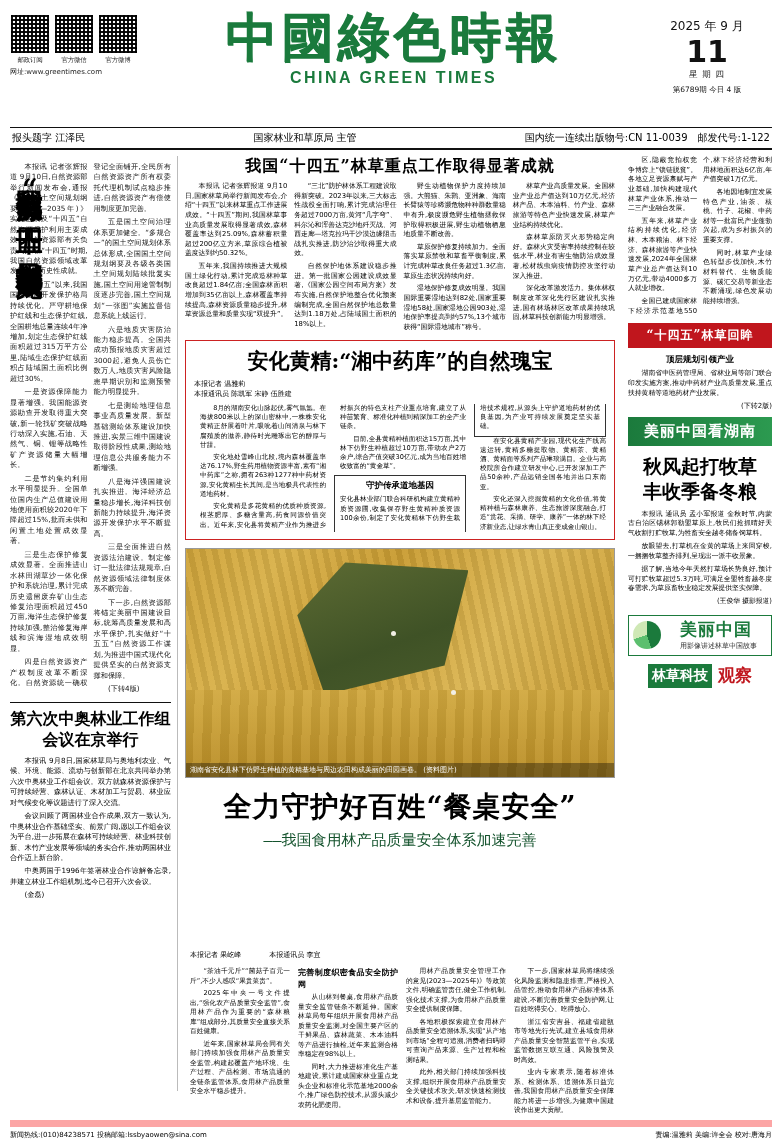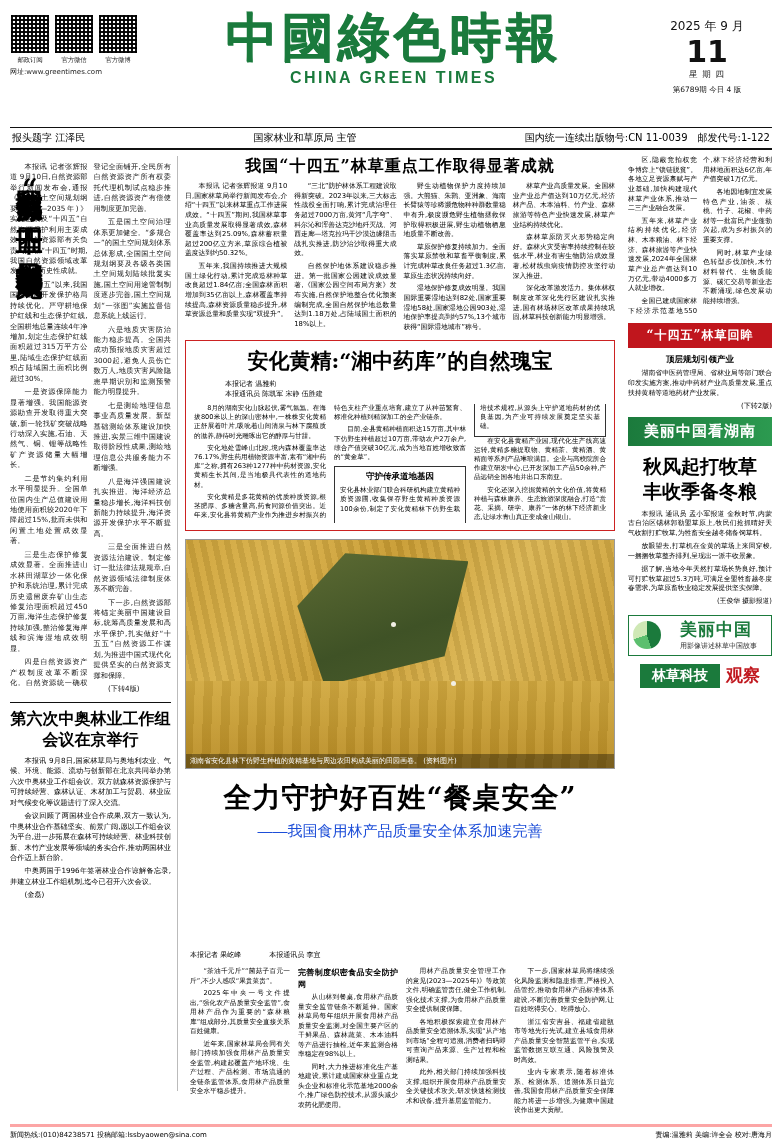--- a/index.html
+++ b/index.html
@@ -83,23 +83,23 @@
   }
   .cols4 { columns:4; column-gap:7px; font-size:6.8px; line-height:1.42; text-align:justify; }
   .cols4 p { margin:0 0 3px 0; text-indent:2em; }
 
   
   .feature-box { border:1.5px solid #c22; margin-top:7px; padding:6px 8px 7px; }
   .feature-title {
     font-family:"DejaVu Serif","Liberation Serif",serif;
     font-weight:bold; font-size:21px; text-align:center; line-height:1.3; margin-bottom:5px;
   }
-  .feature-cred { font-size:7px; text-align:left; line-height:1.5;margin-left:31px; }
+  .feature-cred { font-size:7px; text-align:left; line-height:1.5; }
   .feature-cols { columns:3; column-gap:8px; font-size:6.6px; line-height:1.4; text-align:justify; margin-top:4px; }
-  .feature-cols p { margin:0 0 3px 0; text-indent:2em; }
+  .feature-cols p { margin:0 0 3px 6px; text-indent:2em; }
   .inset-box { border:1px solid #333; padding:4px 5px; margin-top:4px; font-size:6.6px; line-height:1.4; }
   .inset-box .ttl { font-weight:bold; font-size:8.5px; text-align:center; display:block; margin-bottom:3px; }
 
   
   .photo { margin-top:8px; height:230px; position:relative; overflow:hidden; border:1px solid #999; }
   .photo .field {
     position:absolute; inset:0;
     background:
       linear-gradient(115deg, #cfa43a 0%, #d9b14a 18%, #c99c32 40%, #dcb653 65%, #c79a30 100%);
   }
@@ -120,22 +120,22 @@
   .photo .dot { position:absolute; width:5px; height:5px; background:#f2efe6; border-radius:50%; }
   .photo .cap { position:absolute; left:0; right:0; bottom:0; font-size:7px; color:#fff;
      background:rgba(0,0,0,0.35); padding:2px 4px; }
 
   
   .bottom-head {
     font-family:"DejaVu Serif","Liberation Serif",serif;
     font-weight:bold; font-size:28px; text-align:center; letter-spacing:1px; margin-top:10px;
   }
   .bottom-sub {
-    font-family:Liberation Sans, sans-serif;
-    font-size:15px; text-align:center; margin-top:5px; color:#1d4ed8;
+    font-family:Liberation Mono, monospace;
+    font-size:15px; text-align:center; margin-top:5px; color:#14532d;
   }
 
   
   .r-cols { columns:2; column-gap:6px; font-size:6.8px; line-height:1.42; text-align:justify; }
   .r-cols p { margin:0 0 3px 0; text-indent:2em; }
   .red-banner {
     background:#c0161d; color:#fff; font-weight:bold; font-size:12px;
     text-align:center; padding:4px 0; margin:7px 0 6px; letter-spacing:1px;
     font-family:"DejaVu Serif","Liberation Serif",serif;
   }
@@ -148,33 +148,33 @@
     font-family:"DejaVu Serif","Liberation Serif",serif;
     font-weight:bold; font-size:19px; text-align:center; line-height:1.3; margin:8px 0 6px;
   }
   .brand-box { border:1px solid #1b7a3c; margin-top:8px; padding:4px; display:flex; align-items:center; gap:19px; }
   .brand-logo { width:28px; height:28px; border-radius:50%;
      background:conic-gradient(#1b7a3c 0 45%, #5cbf6e 45% 70%, #cfe8b5 70% 100%); flex:none; }
   .brand-text .bt1 { font-family:"DejaVu Serif","Liberation Serif",serif; font-weight:bold;
      font-size:17px; color:#1b7a3c; letter-spacing:1px; line-height:1.1; }
   .brand-text .bt2 { font-size:7px; color:#333; margin-top:2px; }
   .kcgc { display:flex; align-items:center; justify-content:center; gap:6px; margin-top:8px; }
-  .kcgc .k1 { background:#1b7a3c; color:#fff; font-weight:bold; font-size:14px; padding:3px 12px;
+  .kcgc .k1 { background:#1b7a3c; color:#fff; font-weight:bold; font-size:14px; padding:3px 4px;
      font-family:"DejaVu Serif","Liberation Serif",serif; }
   .kcgc .k2 { font-family:"DejaVu Serif","Liberation Serif",serif; font-weight:bold;
      font-size:17px; color:#c0161d; line-height:1; }
 
   
   .bot-cols { columns:4; column-gap:8px; font-size:6.7px; line-height:1.42; text-align:justify; margin-top:7px; }
   .bot-cols p { margin:0 0 3px 0; text-indent:2em; }
   .bot-cols .shead { font-weight:bold; text-indent:0; font-size:8px; margin:4px 0 3px; }
 
   
   .footer { position:absolute; left:10px; right:10px; bottom:4px;
-    border-top:3px solid #fca5a5; padding-top:3px; display:flex; justify-content:space-between; font-size:7px; }
+    border-top:7px solid #fca5a5; padding-top:3px; display:flex; justify-content:space-between; font-size:7px; }
 
   .credit-right { text-align:right; font-size:7px; margin-top:3px; }
 </style>
 </head>
 <body>
 
 <div class="page">
 
   <div class="masthead">
     <div class="qr-block">

